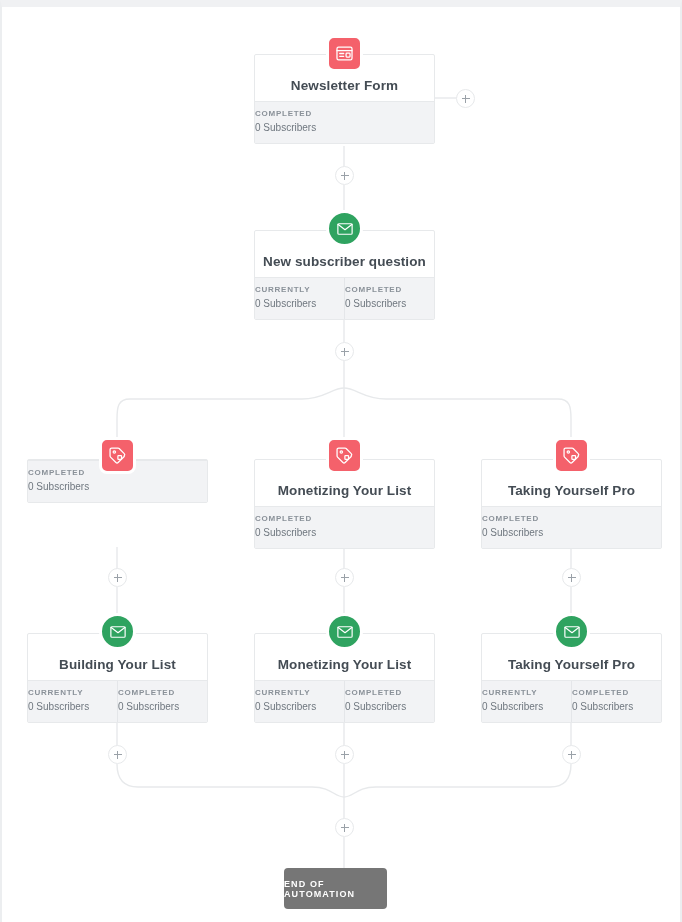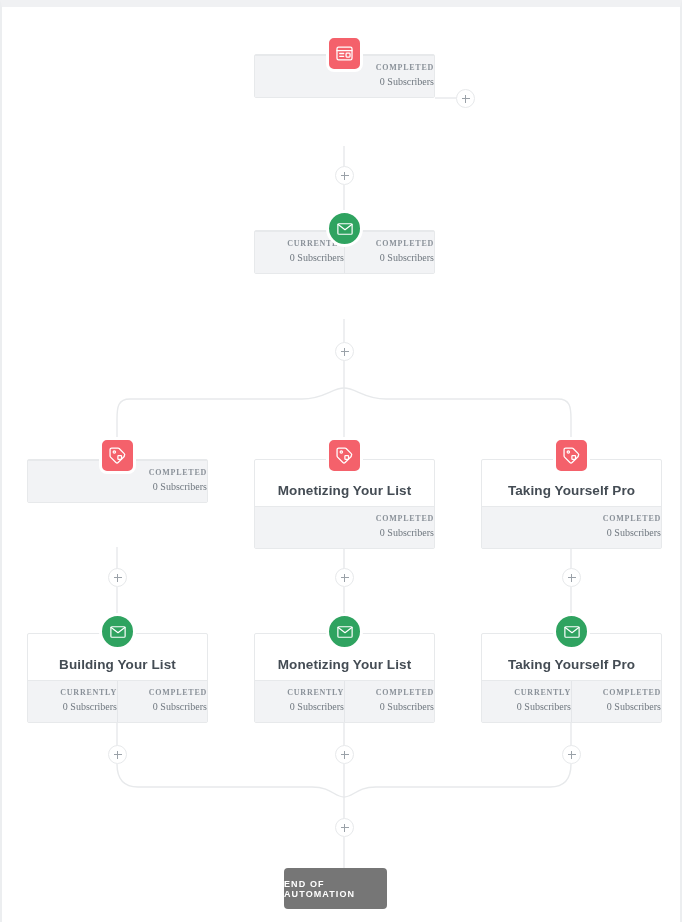--- a/index.html
+++ b/index.html
@@ -39,23 +39,22 @@
     overflow: hidden;
   }
   .node-stats {
     display: flex;
     background: #f2f3f5;
     border-top: 1px solid #e7e9eb;
     height: 42px;
   }
   .stat {
     flex: 1 1 0;
-    text-align: right;
+    text-align: left;
     padding-top: 6px;
-    font-family: Liberation Serif, serif;
   }
   .stat + .stat { border-left: 1px solid #e4e6e9; }
   .stat-label {
     font-size: 8px;
     letter-spacing: .75px;
     color: #8a9199;
     font-weight: bold;
     line-height: 12px;
   }
   .stat-value {
@@ -152,40 +151,42 @@
 
         <path d="M115 757 C 115 772, 122 780, 136 780 L 310 780 C 330 780, 332 790, 342 790"></path>
         <path d="M569 757 C 569 772, 562 780, 548 780 L 374 780 C 354 780, 352 790, 342 790"></path>
         <path d="M342 757 L342 812"></path>
 
         <path d="M342 830 L342 861"></path>
       </g>
     </svg>
 
     <div class="node" style="left:252px; top:47px; width:181px;">
+      <div class="node-title">Newsletter Form</div>
       <div class="node-stats">
         <div class="stat">
           <div class="stat-label">COMPLETED</div>
           <div class="stat-value">0 Subscribers</div>
         </div>
       </div>
     </div>
     <div class="badge red" style="left:324px; top:28px;">
       <span>
         <svg width="19" height="19" viewBox="0 0 24 24" fill="none" stroke="#ffffff" stroke-width="1.6" stroke-linecap="round" stroke-linejoin="round">
           <rect x="2.5" y="4" width="19" height="16" rx="2"></rect>
           <line x1="2.5" y1="8.5" x2="21.5" y2="8.5"></line>
           <line x1="6" y1="12" x2="11" y2="12"></line>
           <line x1="6" y1="15.5" x2="11" y2="15.5"></line>
           <rect x="14" y="11.5" width="5" height="5" rx="1"></rect>
         </svg>
       </span>
     </div>
 
     <div class="node" style="left:252px; top:223px; width:181px;">
+      <div class="node-title">New subscriber question</div>
       <div class="node-stats">
         <div class="stat">
           <div class="stat-label">CURRENTLY</div>
           <div class="stat-value">0 Subscribers</div>
         </div>
         <div class="stat">
           <div class="stat-label">COMPLETED</div>
           <div class="stat-value">0 Subscribers</div>
         </div>
       </div>

